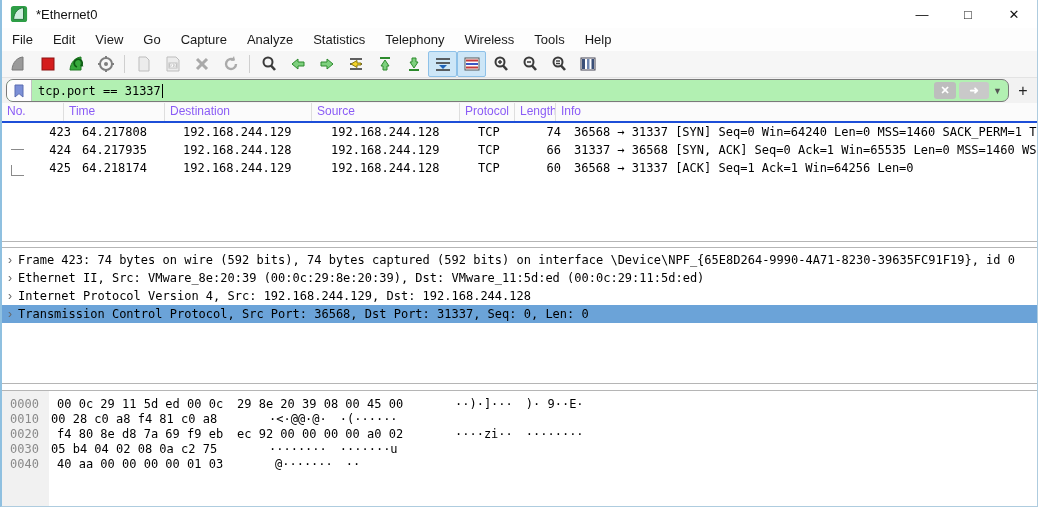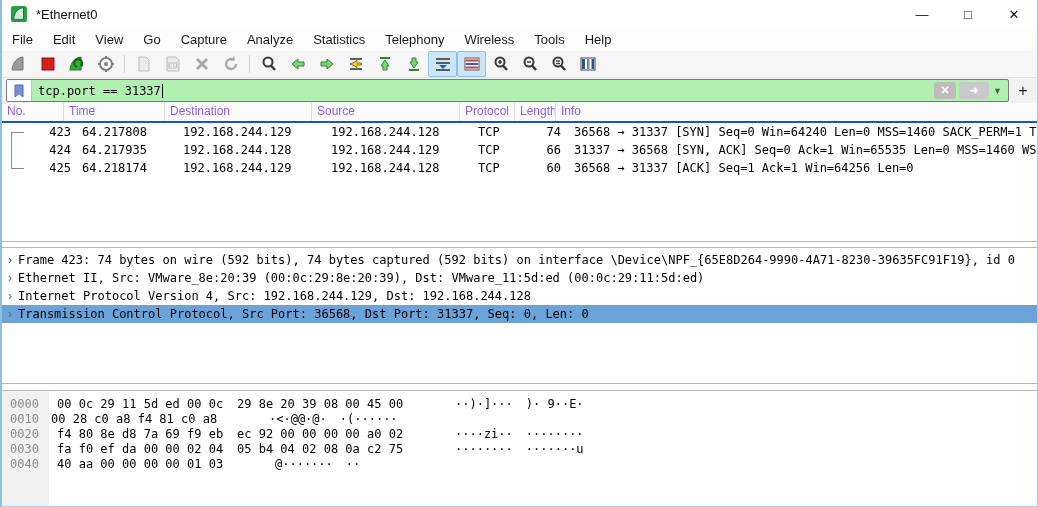--- a/index.html
+++ b/index.html
@@ -17,38 +17,38 @@
   .menu-item{padding:0 10px;font-size:13px;color:#1a1a1a;line-height:23px;}
   
   .toolbar{position:absolute;left:0;top:51px;right:0;height:26px;background:#f6f6f6;
            border-bottom:1px solid #e3e3e3;display:flex;align-items:center;padding-left:2px;}
   .tbtn{width:27px;height:24px;display:flex;align-items:center;justify-content:center;border:1px solid transparent;border-radius:2px;}
   .tbtn.pressed{background:#cde6f7;border-color:#8ec1e8;}
   .tsep{width:1px;height:18px;background:#cfcfcf;margin:0 4px;}
   
   .filterbar{position:absolute;left:0;top:78px;right:0;height:25px;background:#f2f2f2;
              display:flex;align-items:center;padding:0 4px;border-bottom:1px solid #d8d8d8;}
-  .filter-field{flex:1;height:21px;background:#b2f0b2;border:1px solid #7a7a7a;border-radius:2px;
+  .filter-field{flex:1;height:21px;background:#b2f0b2;border:1px solid #7a7a7a;border-radius:7px;
                 display:flex;align-items:center;overflow:hidden;}
   .bookmark-btn{width:24px;height:21px;background:#fdfdfd;border-right:1px solid #c2c2c2;
                 display:flex;align-items:center;justify-content:center;}
   .filter-text{font-family:"DejaVu Sans Mono",monospace;font-size:12px;color:#000;margin-left:6px;flex:1;white-space:pre;}
   .filter-text::after{content:"";border-left:1px solid #000;margin-left:1px;}
   .ff-btn{width:22px;height:17px;border-radius:3px;background:#bdbdbd;display:flex;align-items:center;
           justify-content:center;margin-right:3px;color:#fff;font-size:11px;font-weight:bold;}
   .ff-apply{width:30px;background:#c9c9c9;}
   .ff-caret{color:#555;font-size:9px;margin:0 6px 0 1px;}
   .plus-btn{width:20px;text-align:center;font-size:16px;color:#222;margin-left:4px;}
   
   .packetlist{position:absolute;left:0;top:103px;right:0;height:138px;background:#fff;
               border-bottom:1px solid #b5b5b5;font-family:"DejaVu Sans Mono",monospace;font-size:12px;}
   .pl-header{display:flex;height:18px;background:#fbfbfb;border-bottom:2px solid #1d4ed8;
              font-family:"Liberation Sans",sans-serif;font-size:12px;color:#8b5cf6;}
   .pl-h{border-right:1px solid #dedede;padding:1px 0 0 5px;box-sizing:border-box;white-space:nowrap;overflow:hidden;}
-  .pl-row{display:flex;height:18px;line-height:18px;color:#000;position:relative;white-space:nowrap;}
+  .pl-row{display:flex;height:18px;line-height:18px;color:#000;position:relative;white-space:nowrap;align-items:flex-end;}
   .c-no{width:62px;text-align:right;padding-right:6px;box-sizing:border-box;}
   .c-time{width:101px;padding-left:5px;box-sizing:border-box;}
   .c-src{width:148px;padding-left:5px;box-sizing:border-box;}
   .c-dst{width:147px;padding-left:5px;box-sizing:border-box;}
   .c-proto{width:55px;padding-left:5px;box-sizing:border-box;}
   .c-len{width:41px;text-align:right;padding-right:8px;box-sizing:border-box;}
   .c-info{flex:1;padding-left:5px;overflow:hidden;box-sizing:border-box;}
   .rowbg{position:absolute;left:26px;right:0;top:0;bottom:0;z-index:0;}
   .pl-row>div{position:relative;z-index:1;}
   .bracket{position:absolute;left:9px;width:12px;z-index:2;}
@@ -353,21 +353,20 @@
       </div>
       <div class="hex-line">
         <span class="hx-off">0020</span>
         <span class="hx-g1">f4 80 8e d8 7a 69 f9 eb</span>
         <span class="hx-g2">ec 92 00 00 00 00 a0 02</span>
         <span class="hx-a1">····zi··</span>
         <span class="hx-a2">········</span>
       </div>
       <div class="hex-line">
         <span class="hx-off">0030</span>
-        <span class="hx-g1">fa f0 ef da 00 00 02 04</span>
         <span class="hx-g2">05 b4 04 02 08 0a c2 75</span>
         <span class="hx-a1">········</span>
         <span class="hx-a2">·······u</span>
       </div>
       <div class="hex-line">
         <span class="hx-off">0040</span>
         <span class="hx-g1">40 aa 00 00 00 00 01 03</span>
         <span class="hx-a1">@·······</span>
         <span class="hx-a2">··</span>
       </div>

